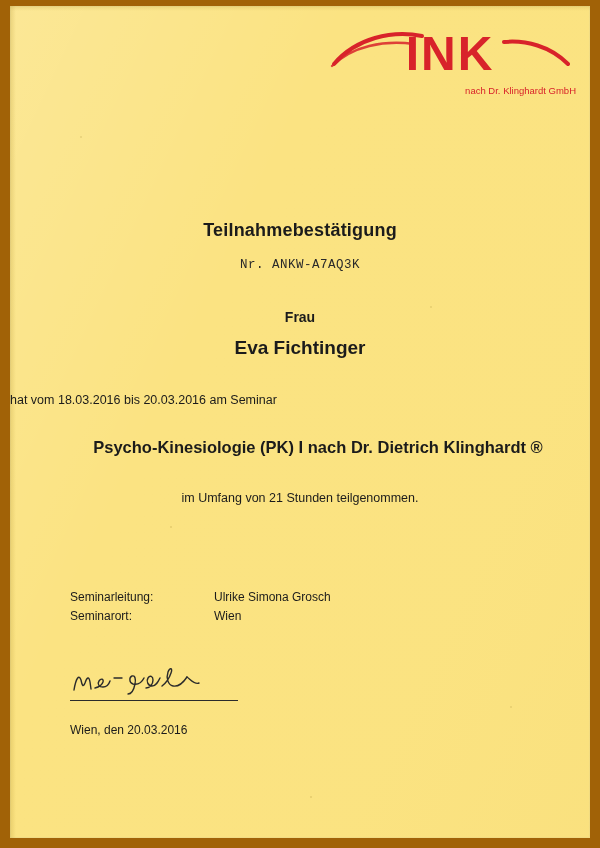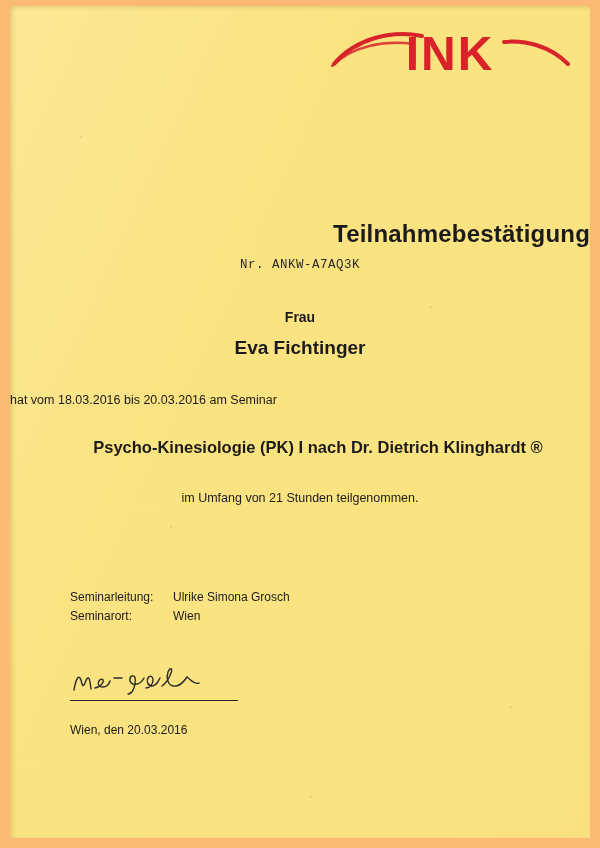--- a/index.html
+++ b/index.html
@@ -10,21 +10,21 @@
   body {
     width: 600px;
     height: 848px;
     font-family: "Liberation Sans", sans-serif;
     overflow: hidden;
   }
   .page {
     position: relative;
     width: 600px;
     height: 848px;
-    background: #fdba74;
+    background: #a16207;
   }
   .certificate {
     position: absolute;
     left: 10px;
     top: 6px;
     width: 580px;
     height: 832px;
     background: #fbe382;
     box-shadow: 0 0 0 1px #f0dc86 inset;
   }
@@ -87,22 +87,22 @@
   .content {
     position: absolute;
     left: 0;
     top: 0;
     width: 580px;
   }
   .title {
     position: absolute;
     top: 214px;
     width: 100%;
-    text-align: right;
-    font-size: 24px;
+    text-align: center;
+    font-size: 18px;
     font-weight: bold;
     color: #1b1b1b;
     letter-spacing: 0.2px;
   }
   .cert-no {
     position: absolute;
     top: 252px;
     width: 100%;
     text-align: center;
     font-family: "Liberation Mono", monospace;
@@ -166,20 +166,21 @@
   .details-row {
     display: flex;
     line-height: 19px;
   }
   .details-label {
     width: 103px;
     flex: 0 0 103px;
   }
   .details-value {
     flex: 1;
+    margin-left: 41px;
   }
 
   
   .signature-area {
     position: absolute;
     left: 60px;
     top: 658px;
     width: 230px;
   }
   .signature-glyph {
@@ -228,20 +229,21 @@
         <svg width="250" height="64" viewBox="0 0 250 64" xmlns="http://www.w3.org/2000/svg">
 
           <path d="M8 44 C 30 18, 66 10, 96 16" stroke="#d8232a" stroke-width="4" fill="none" stroke-linecap="round"></path>
           <path d="M6 46 C 26 26, 58 20, 88 24" stroke="#d8232a" stroke-width="2.4" fill="none" stroke-linecap="round" opacity="0.85"></path>
 
           <path d="M242 44 C 224 26, 200 20, 178 22" stroke="#d8232a" stroke-width="4" fill="none" stroke-linecap="round"></path>
 
           <text x="124" y="50" font-family="Liberation Sans, sans-serif" font-size="48" font-weight="bold" fill="#d8232a" text-anchor="middle" letter-spacing="2">INK</text>
         </svg>
       </div>
+      <div class="logo-sub2">nach Dr. Klinghardt GmbH</div>
     </div>
 
     <div class="content">
       <div class="title">Teilnahmebestätigung</div>
       <div class="cert-no">Nr. ANKW-A7AQ3K</div>
       <div class="salutation">Frau</div>
       <div class="recipient">Eva Fichtinger</div>
       <div class="attendance-line">hat vom 18.03.2016 bis 20.03.2016 am Seminar</div>
       <div class="seminar-title">Psycho-Kinesiologie (PK) I nach Dr. Dietrich Klinghardt ®</div>
       <div class="hours-line">im Umfang von 21 Stunden teilgenommen.</div>

